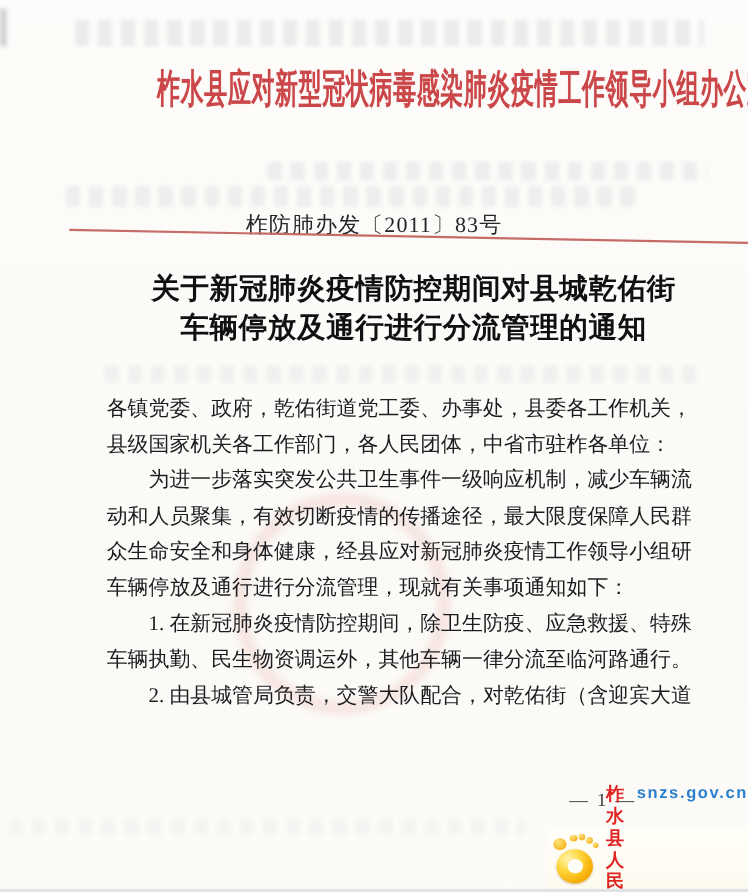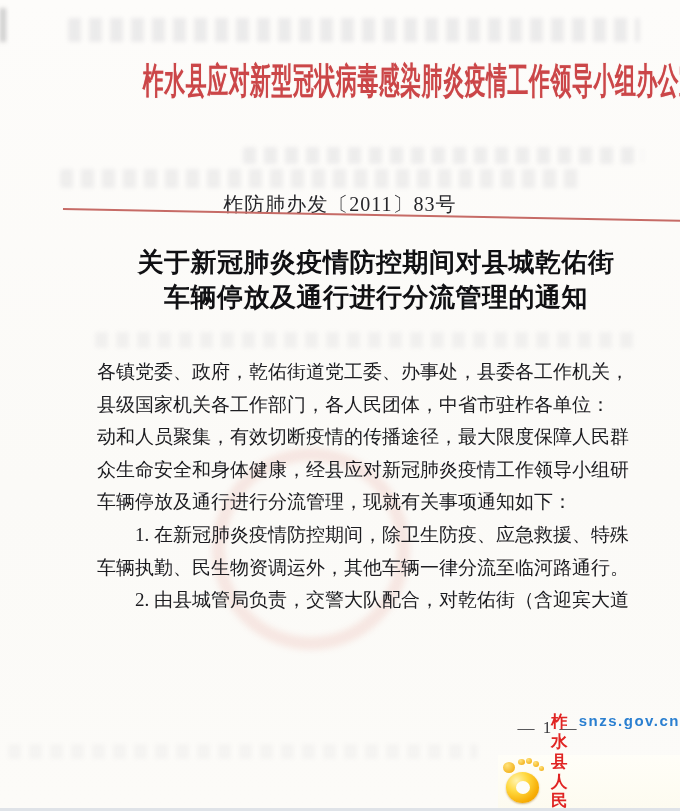--- a/index.html
+++ b/index.html
@@ -130,20 +130,21 @@
   <div class="red-line" style="border-top-color: rgb(198, 107, 102);"></div>
 
   <div class="title">
     <div>关于新冠肺炎疫情防控期间对县城乾佑街</div>
     <div>车辆停放及通行进行分流管理的通知</div>
   </div>
 
   <div class="body-text">
     <div class="line full">各镇党委、政府，乾佑街道党工委、办事处，县委各工作机关，</div>
     <div class="line">县级国家机关各工作部门，各人民团体，中省市驻柞各单位：</div>
+    <div class="line full">　　为进一步落实突发公共卫生事件一级响应机制，减少车辆流</div>
     <div class="line full">动和人员聚集，有效切断疫情的传播途径，最大限度保障人民群</div>
     <div class="line full">众生命安全和身体健康，经县应对新冠肺炎疫情工作领导小组研</div>
     <div class="line">车辆停放及通行进行分流管理，现就有关事项通知如下：</div>
     <div class="line full">　　1. 在新冠肺炎疫情防控期间，除卫生防疫、应急救援、特殊</div>
     <div class="line full">车辆执勤、民生物资调运外，其他车辆一律分流至临河路通行。</div>
     <div class="line full">　　2. 由县城管局负责，交警大队配合，对乾佑街（含迎宾大道</div>
   </div>
 
   <div class="page-number">— 1 —</div>
 

